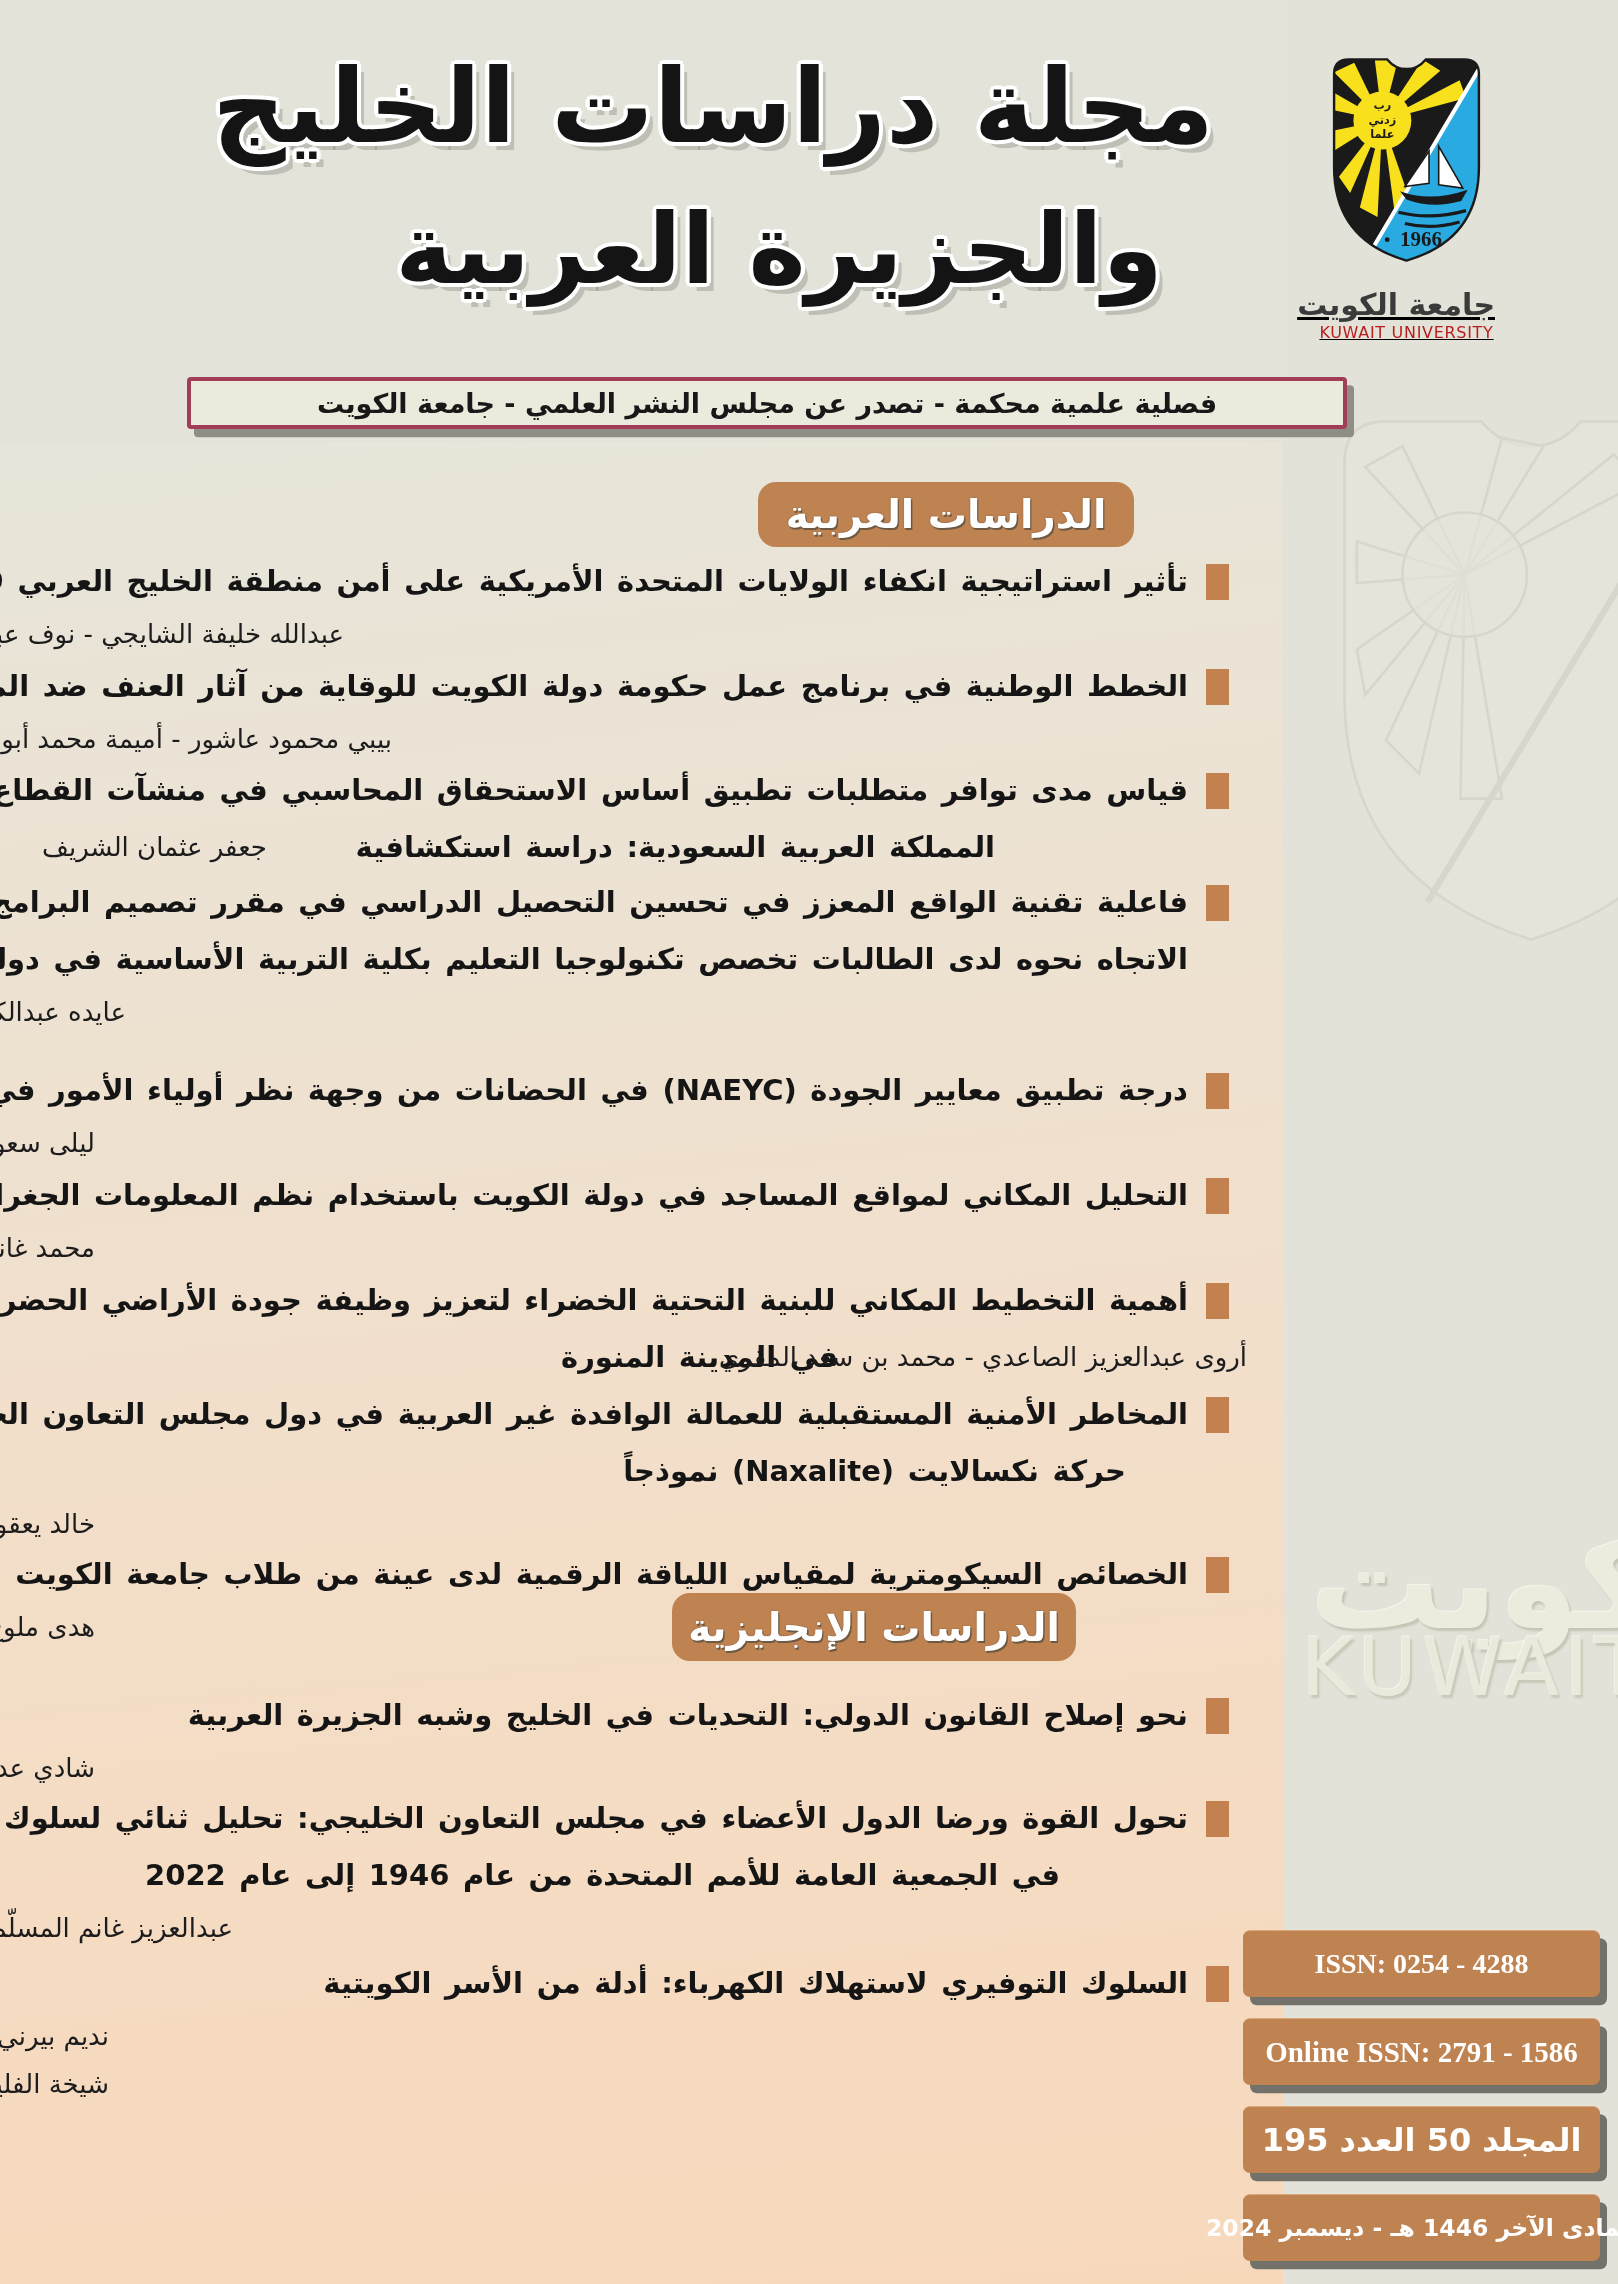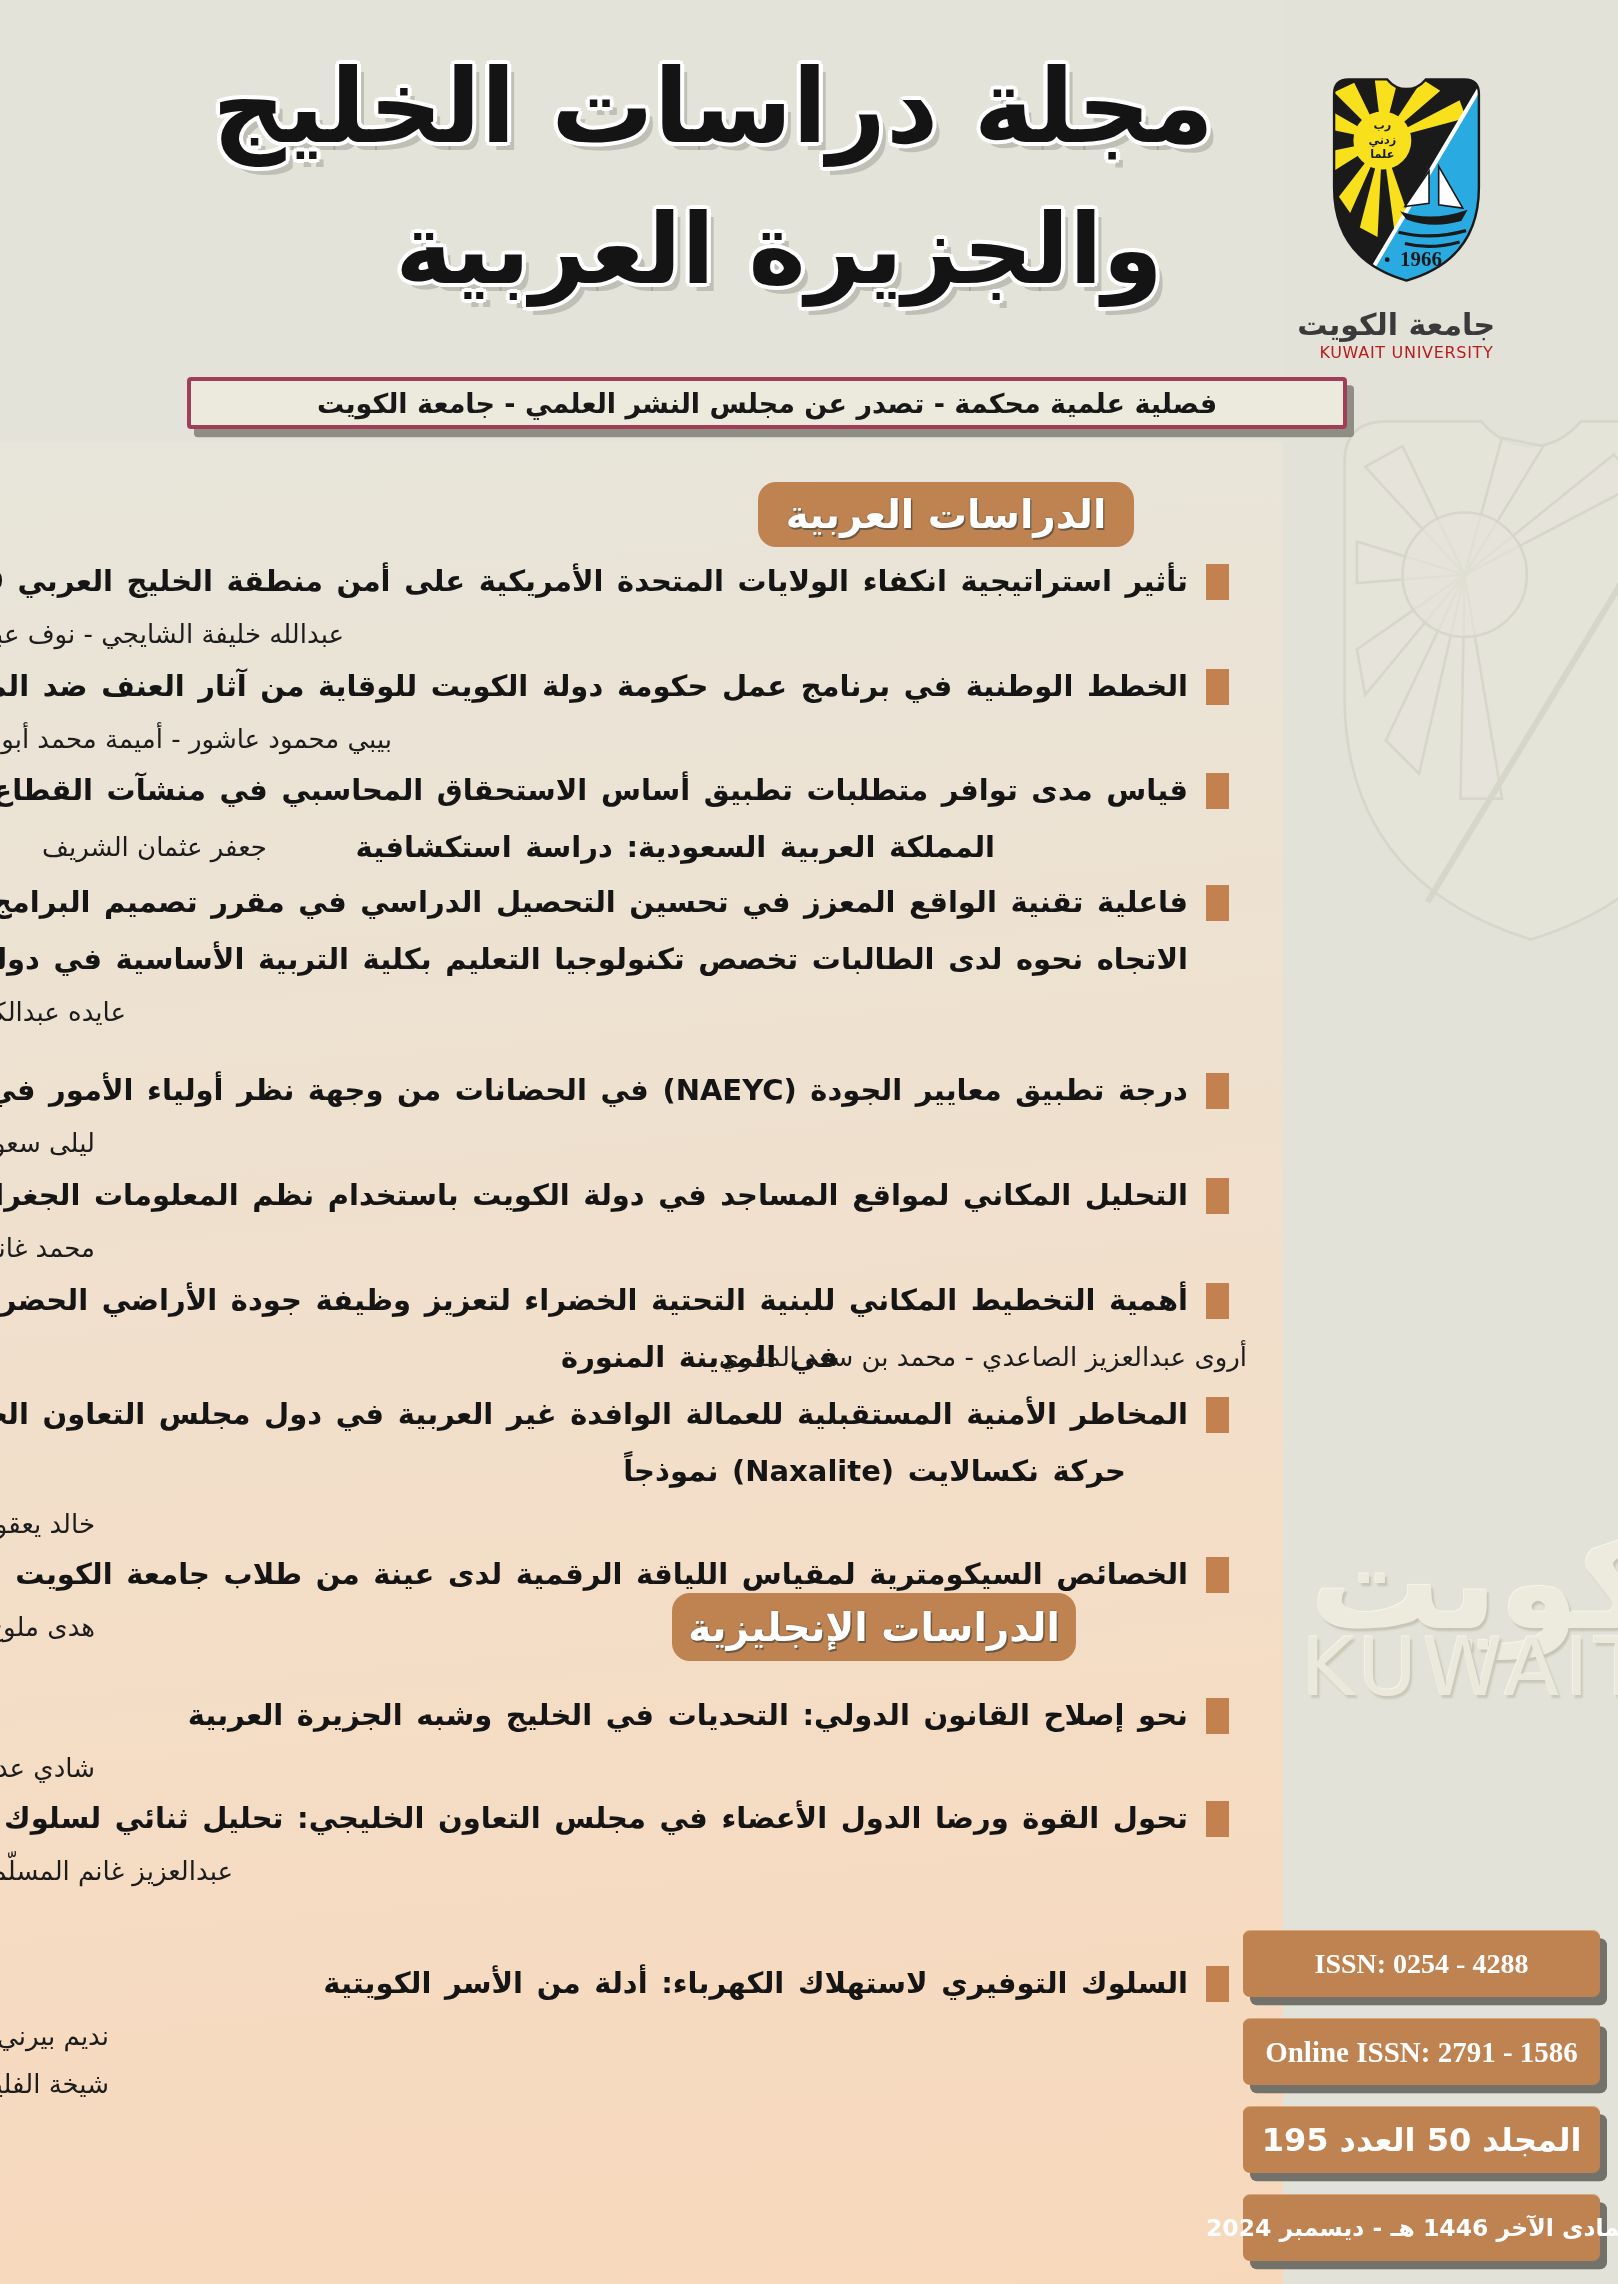--- a/index.html
+++ b/index.html
@@ -23,21 +23,21 @@
   .journal-title{position:absolute;right:404px;top:33px;width:953px;direction:rtl;color:#141414;}
   .journal-title .l1{font-size:102px;font-weight:bold;line-height:148px;text-align:center;white-space:nowrap;
       text-shadow:2.8px 2.8px 0 #fff,-2.8px -2.8px 0 #fff,2.8px -2.8px 0 #fff,-2.8px 2.8px 0 #fff,0 4.1px 0 #fff,4.1px 0 0 #fff,
                   -4.1px 0 0 #fff,0 -4.1px 0 #fff,7px 8.3px 0 rgba(110,110,100,.30);}
   .journal-title .l2{font-size:97px;font-weight:bold;line-height:138px;text-align:center;white-space:nowrap;
       padding-left:83px;
       text-shadow:2.8px 2.8px 0 #fff,-2.8px -2.8px 0 #fff,2.8px -2.8px 0 #fff,-2.8px 2.8px 0 #fff,0 4.1px 0 #fff,4.1px 0 0 #fff,
                   -4.1px 0 0 #fff,0 -4.1px 0 #fff,7px 8.3px 0 rgba(110,110,100,.30);}
 
   
-  .ku-logo{position:absolute;left:1318px;top:68px;width:177px;text-align:center;}
+  .ku-logo{position:absolute;left:1318px;top:48px;width:177px;text-align:center;text-decoration:underline;}
   .ku-name-ar{font-size:30px;font-weight:bold;color:#3a3a3a;direction:rtl;margin-top:4.1px;white-space:nowrap;}
   .ku-name-en{font-size:16px;color:#b91c1c;letter-spacing:0.7px;margin-top:1.4px;white-space:nowrap;
       font-family:"DejaVu Sans",sans-serif;}
 
   
   .subtitle-box{position:absolute;left:181px;top:377px;width:1152px;height:44px;
       background:#eceadd;border:4.1px solid #a23d58;border-radius:4.1px;
       box-shadow:7px 8.3px 0 #8f8e85;direction:rtl;
       display:flex;align-items:center;justify-content:center;margin-left:6px;}
   .subtitle-box span{font-size:27px;font-weight:bold;color:#181818;white-space:nowrap;}
@@ -223,20 +223,21 @@
 
     <div class="article" style="top:1687px">
       <div class="bullet"></div>
       <div class="t-line">نحو إصلاح القانون الدولي: التحديات في الخليج وشبه الجزيرة العربية</div>
       <div class="author" style="margin-right:1133px">شادي عدنان الشديفات</div>
     </div>
 
     <div class="article" style="top:1790px">
       <div class="bullet"></div>
       <div class="t-line">تحول القوة ورضا الدول الأعضاء في مجلس التعاون الخليجي: تحليل ثنائي لسلوك التصويت</div>
+      <div class="t-line" style="padding-right:168px">في الجمعية العامة للأمم المتحدة من عام 1946 إلى عام 2022</div>
       <div class="author" style="margin-right:995px">عبدالعزيز غانم المسلّم</div>
     </div>
 
     <div class="article" style="top:1955px">
       <div class="bullet"></div>
       <div class="t-line">السلوك التوفيري لاستهلاك الكهرباء: أدلة من الأسر الكويتية</div>
       <div class="author" style="margin-right:1119px">نديم بيرني - أحمد العوضي - أيلا جيلان</div>
       <div class="author" style="margin-right:1119px">شيخة الفليج - مروة المسلم - أحمد الخياط</div>
     </div>
 

